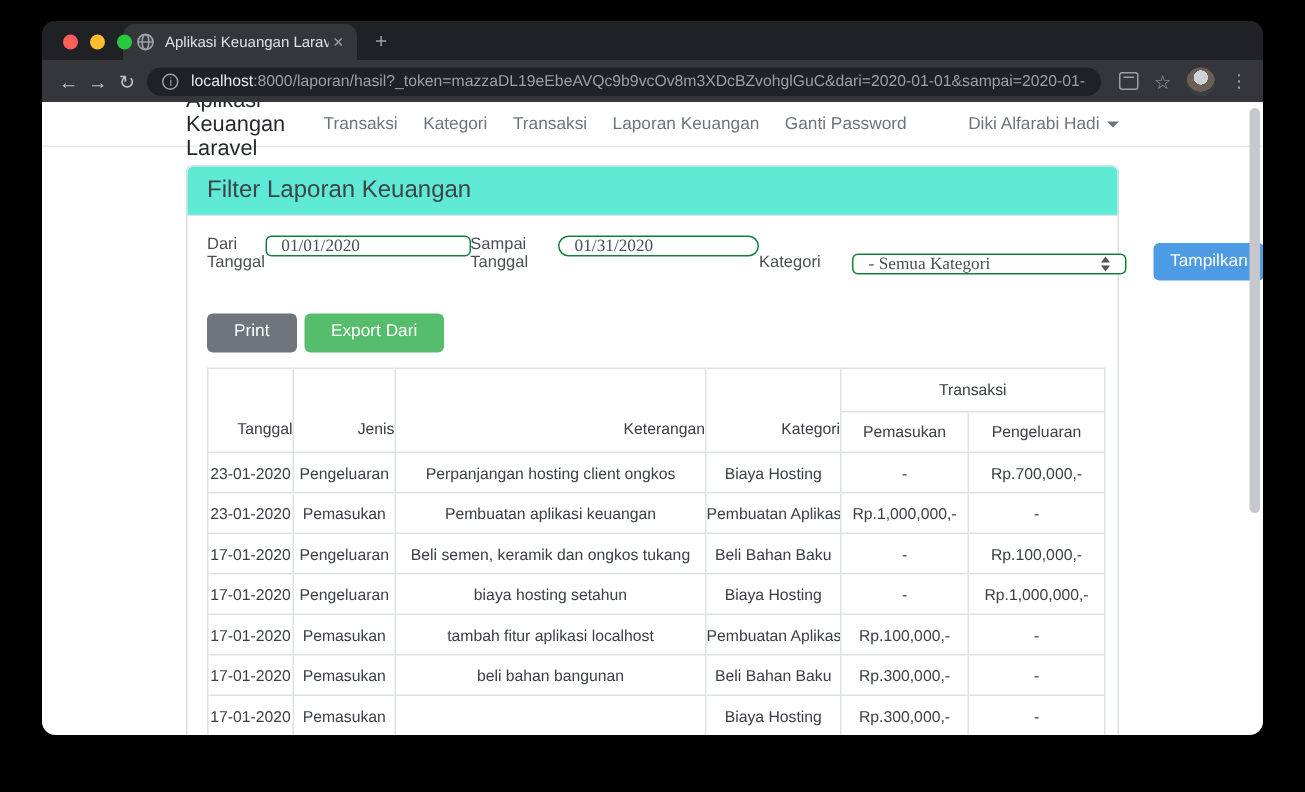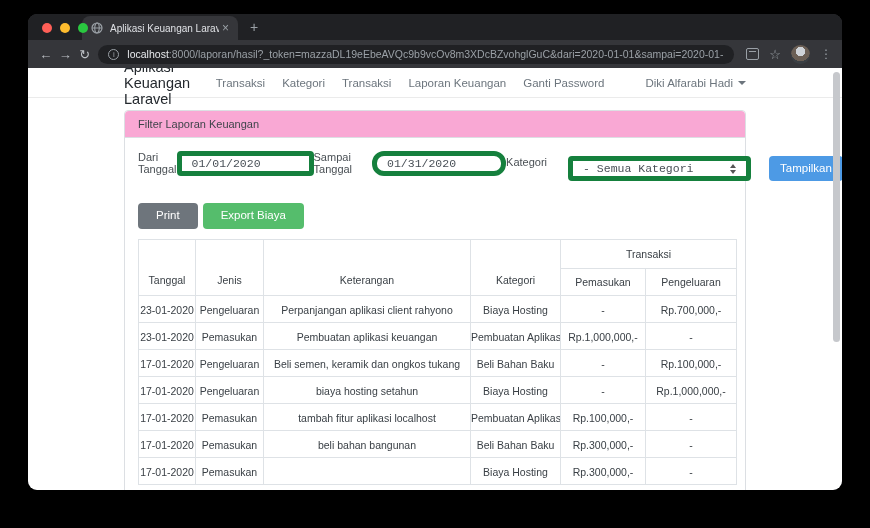--- a/index.html
+++ b/index.html
@@ -47,48 +47,48 @@
   .container { width:622px; margin:0 auto; }
   .appnav .container { display:flex; align-items:center; }
   .brand { font-size:14.5px; color:#24292e; }
   .menu { margin-left:auto; display:flex; align-items:center; gap:17px; }
   .menu span { font-size:11.5px; color:#6c757d; white-space:nowrap; }
   .user-item { display:flex; align-items:center; gap:5px;margin-left:24px; }
   .caret { width:0; height:0; border-left:4px solid transparent; border-right:4px solid transparent;
            border-top:4px solid #6c757d; display:inline-block; }
 
   .card { margin-top:12px; border:1px solid #dcdfe3; border-radius:4px; }
-  .card-header { background:#f9a8d4; border-bottom:1px solid #dcdfe3; border-radius:4px 4px 0 0;
-                 padding:7px 13px; font-size:11px; color:#3e444a; }
+  .card-header { background:#5eead4; border-bottom:1px solid #dcdfe3; border-radius:4px 4px 0 0;
+                 padding:7px 13px; font-size:16px; color:#3e444a; }
   .card-body { padding:13px; }
 
   .form-row { display:flex; align-items:flex-end; }
   .fgroup { display:flex; }
   .fgroup label { font-size:11px; color:#494f54; margin-bottom:6px; }
-  .input { height:25px; border:5px solid #15803d; border-radius:4px; background:#fff;
-           font-size:11.5px; color:#495057; padding:0 10px; font-family:Liberation Mono, monospace; }
+  .input { height:14px; border:1px solid #15803d; border-radius:4px; background:#fff;
+           font-size:11.5px; color:#495057; padding:0 10px; font-family:Liberation Serif, serif; }
   .w-from { width:137px; } .w-to { width:134px; margin-left:20px;border-radius:12px; } .w-cat { width:183px; margin-left:21px; }
   .select { display:flex; align-items:center; justify-content:space-between; appearance:none; }
   .updown { display:flex; flex-direction:column; gap:2px; }
   .updown i { width:0; height:0; border-left:3.5px solid transparent; border-right:3.5px solid transparent; display:block; }
   .updown .up { border-bottom:4px solid #555; }
   .updown .dn { border-top:4px solid #555; }
   .btn { border:none; border-radius:4px; color:#fff; font-size:11.5px; padding:6px 10px;
          font-family:"Liberation Sans",sans-serif; line-height:1; }
   .btn-show { margin-left:18px; padding:7px 11px; }
 
   .act-row { margin-top:22px; display:flex; gap:5px; }
   .act-row .btn { padding:7px 18px; }
 
   table { margin-top:10px; border-collapse:collapse; table-layout:fixed; width:598px;
           font-size:10.5px; color:#3a4046; }
   th, td { border:1px solid #dee2e6; text-align:center; font-weight:normal; }
   thead tr.h1 { height:29px; }
   thead tr.h2 { height:27px; }
-  thead th[rowspan] { vertical-align:bottom; padding-bottom:9px; }
+  thead th[rowspan] { vertical-align:bottom; padding-bottom:9px;text-align:right; }
   thead tr.h1 th.grp { vertical-align:middle; }
   tbody td { height:27px; vertical-align:top; padding-top:8px; white-space:nowrap; overflow:hidden; }
 </style>
 </head>
 <body>
 
 <div class="window">
 
   <div class="tabstrip">
     <div class="traffic">
@@ -164,21 +164,21 @@
                     <i class="up"></i>
                     <i class="dn"></i>
                   </span>
               </div>
             </div>
             <button class="btn btn-show" style="background:#4d9ae5">Tampilkan</button>
           </div>
 
           <div class="act-row">
             <button class="btn" style="background:#6e757c">Print</button>
-            <button class="btn" style="background:#55bd6c">Export Biaya</button>
+            <button class="btn" style="background:#55bd6c">Export Dari</button>
           </div>
 
           <table>
             <colgroup>
               <col style="width:57px">
                 <col style="width:68px">
                 <col style="width:207px">
               <col style="width:90px">
                 <col style="width:85px">
                 <col style="width:91px">
@@ -193,21 +193,21 @@
               </tr>
               <tr class="h2">
                 <th>Pemasukan</th>
                 <th>Pengeluaran</th>
               </tr>
             </thead>
             <tbody>
                 <tr>
                   <td>23-01-2020</td>
                   <td>Pengeluaran</td>
-                  <td>Perpanjangan aplikasi client rahyono</td>
+                  <td>Perpanjangan hosting client ongkos</td>
                   <td>Biaya Hosting</td>
                   <td>-</td>
                   <td>Rp.700,000,-</td>
                 </tr>
                 <tr>
                   <td>23-01-2020</td>
                   <td>Pemasukan</td>
                   <td>Pembuatan aplikasi keuangan</td>
                   <td>Pembuatan Aplikasi</td>
                   <td>Rp.1,000,000,-</td>

